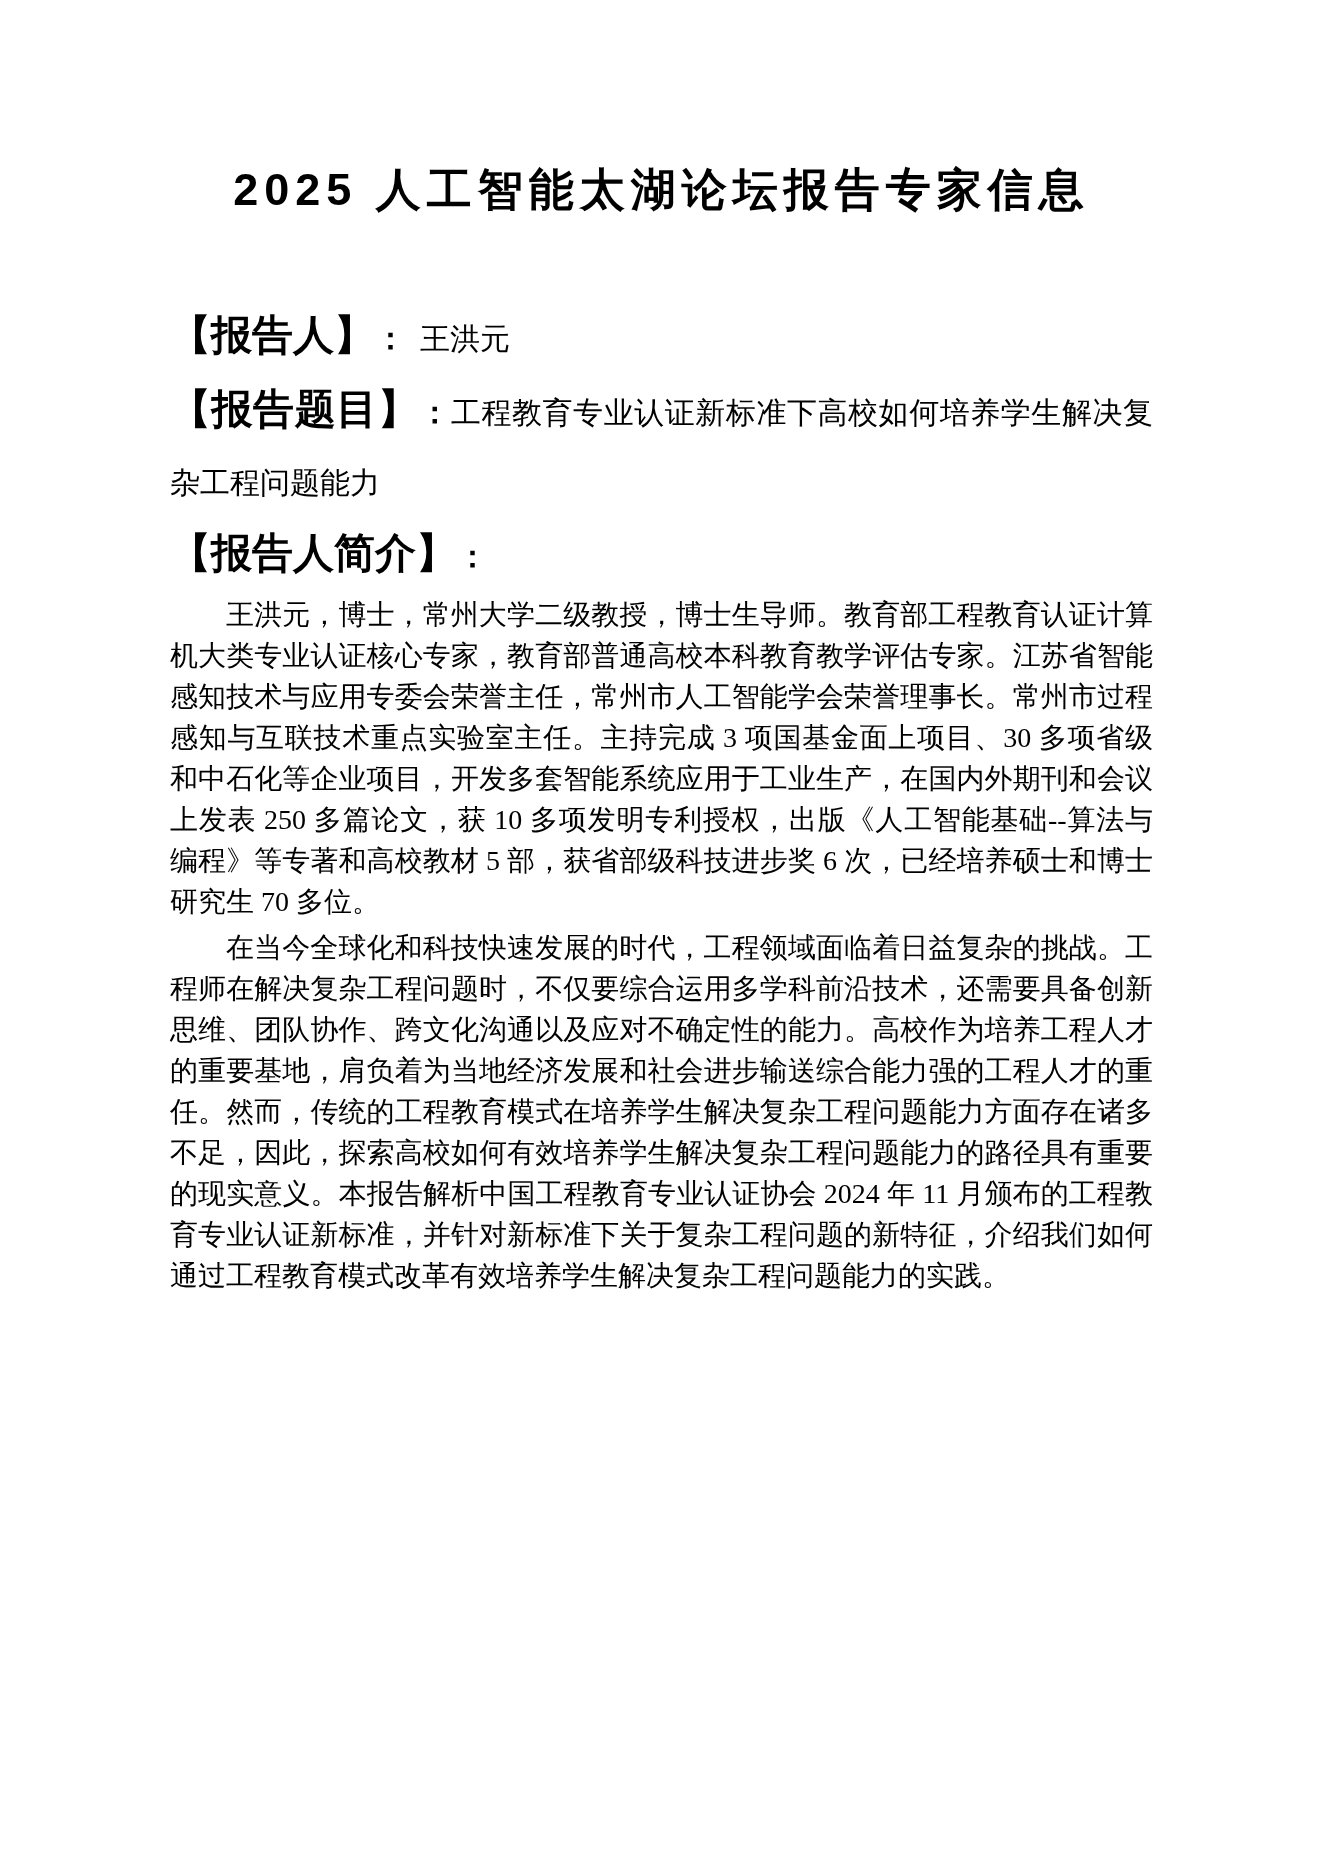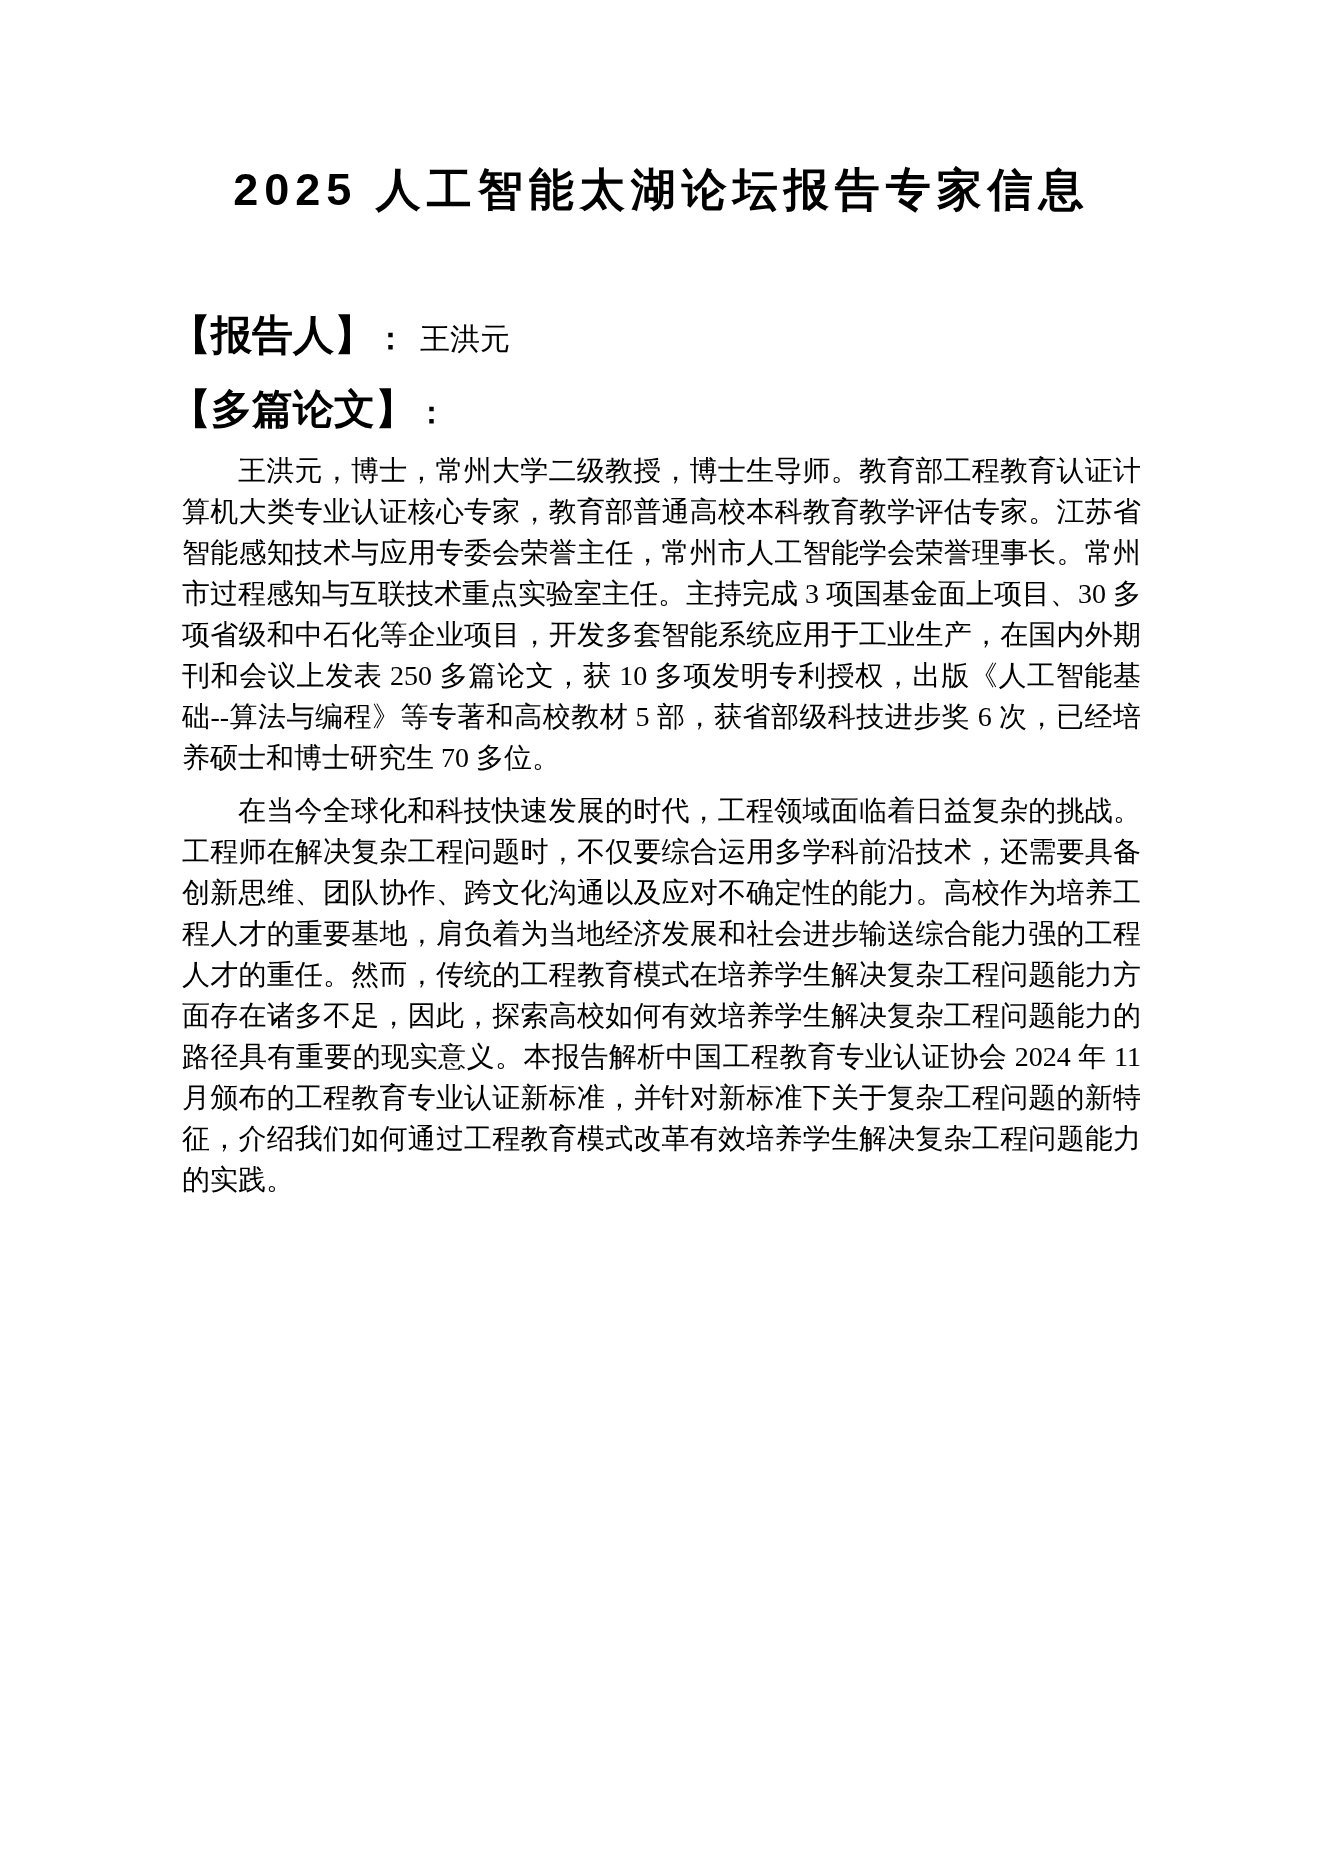--- a/index.html
+++ b/index.html
@@ -45,40 +45,41 @@
     font-size: 31px;
   }
   .speaker-name {
     font-size: 30px;
     margin-left: 14px;
   }
   .topic-text {
     font-size: 30px;
   }
   .body-para {
-    margin: 12px;
+    margin: 0;
     font-size: 28px;
     line-height: 41px;
     text-align: justify;
     text-justify: inter-ideograph;
     text-indent: 56px;
   }
   .body-para.bio { margin-top: 2px; }
   .body-para.abstract { margin-top: 5px; }
 </style>
 </head>
 <body>
 
 <div class="page">
 
   <h1 class="doc-title">2025 人工智能太湖论坛报告专家信息</h1>
 
   <p class="field-para"><span class="field-label">【报告人】</span><span class="field-colon">：</span><span class="speaker-name">王洪元</span></p>
 
+  <p class="field-para"><span class="field-label">【报告题目】</span><span class="field-colon">：</span><span class="topic-text">工程教育专业认证新标准下高校如何培养学生解决复杂工程问题能力</span></p>
 
-  <p class="field-para"><span class="field-label">【多篇论文】</span><span class="field-colon">：</span></p>
+  <p class="field-para"><span class="field-label">【报告人简介】</span><span class="field-colon">：</span></p>
 
   <p class="body-para bio">王洪元，博士，常州大学二级教授，博士生导师。教育部工程教育认证计算机大类专业认证核心专家，教育部普通高校本科教育教学评估专家。江苏省智能感知技术与应用专委会荣誉主任，常州市人工智能学会荣誉理事长。常州市过程感知与互联技术重点实验室主任。主持完成 3 项国基金面上项目、30 多项省级和中石化等企业项目，开发多套智能系统应用于工业生产，在国内外期刊和会议上发表 250 多篇论文，获 10 多项发明专利授权，出版《人工智能基础--算法与编程》等专著和高校教材 5 部，获省部级科技进步奖 6 次，已经培养硕士和博士研究生 70 多位。</p>
 
 
   <p class="body-para abstract">在当今全球化和科技快速发展的时代，工程领域面临着日益复杂的挑战。工程师在解决复杂工程问题时，不仅要综合运用多学科前沿技术，还需要具备创新思维、团队协作、跨文化沟通以及应对不确定性的能力。高校作为培养工程人才的重要基地，肩负着为当地经济发展和社会进步输送综合能力强的工程人才的重任。然而，传统的工程教育模式在培养学生解决复杂工程问题能力方面存在诸多不足，因此，探索高校如何有效培养学生解决复杂工程问题能力的路径具有重要的现实意义。本报告解析中国工程教育专业认证协会 2024 年 11 月颁布的工程教育专业认证新标准，并针对新标准下关于复杂工程问题的新特征，介绍我们如何通过工程教育模式改革有效培养学生解决复杂工程问题能力的实践。</p>
 
 </div>
 
 </body></html>

